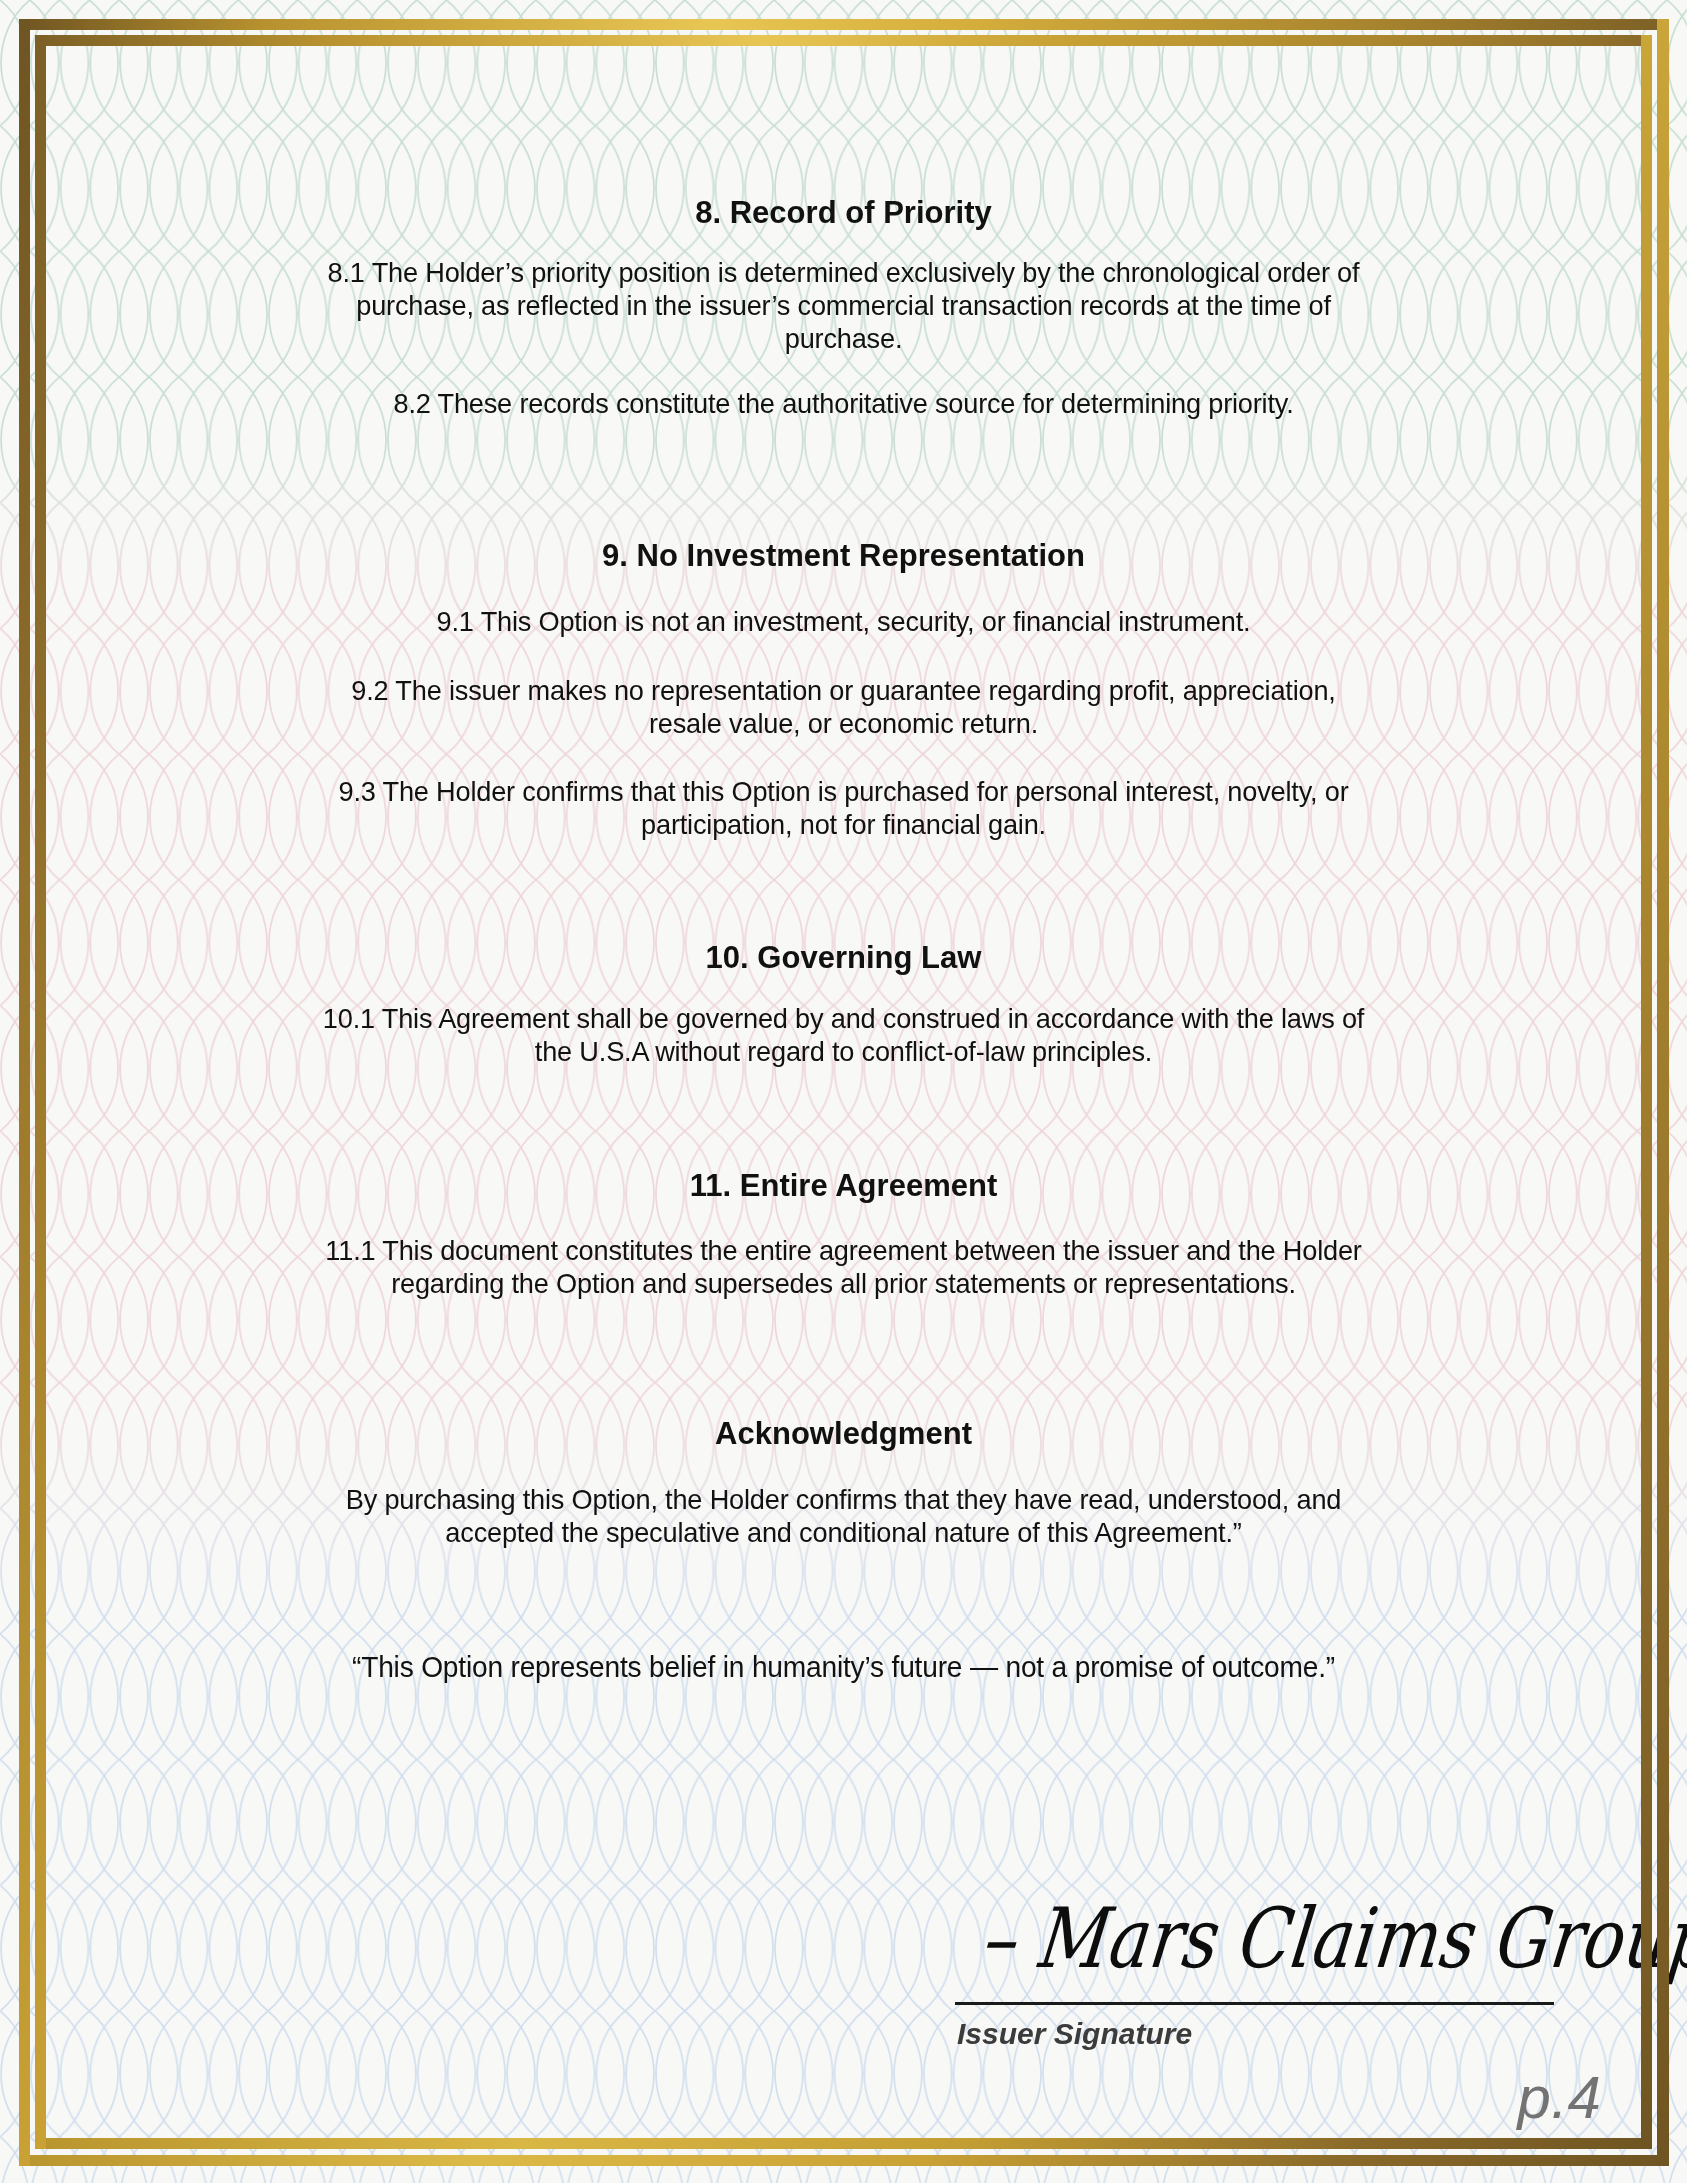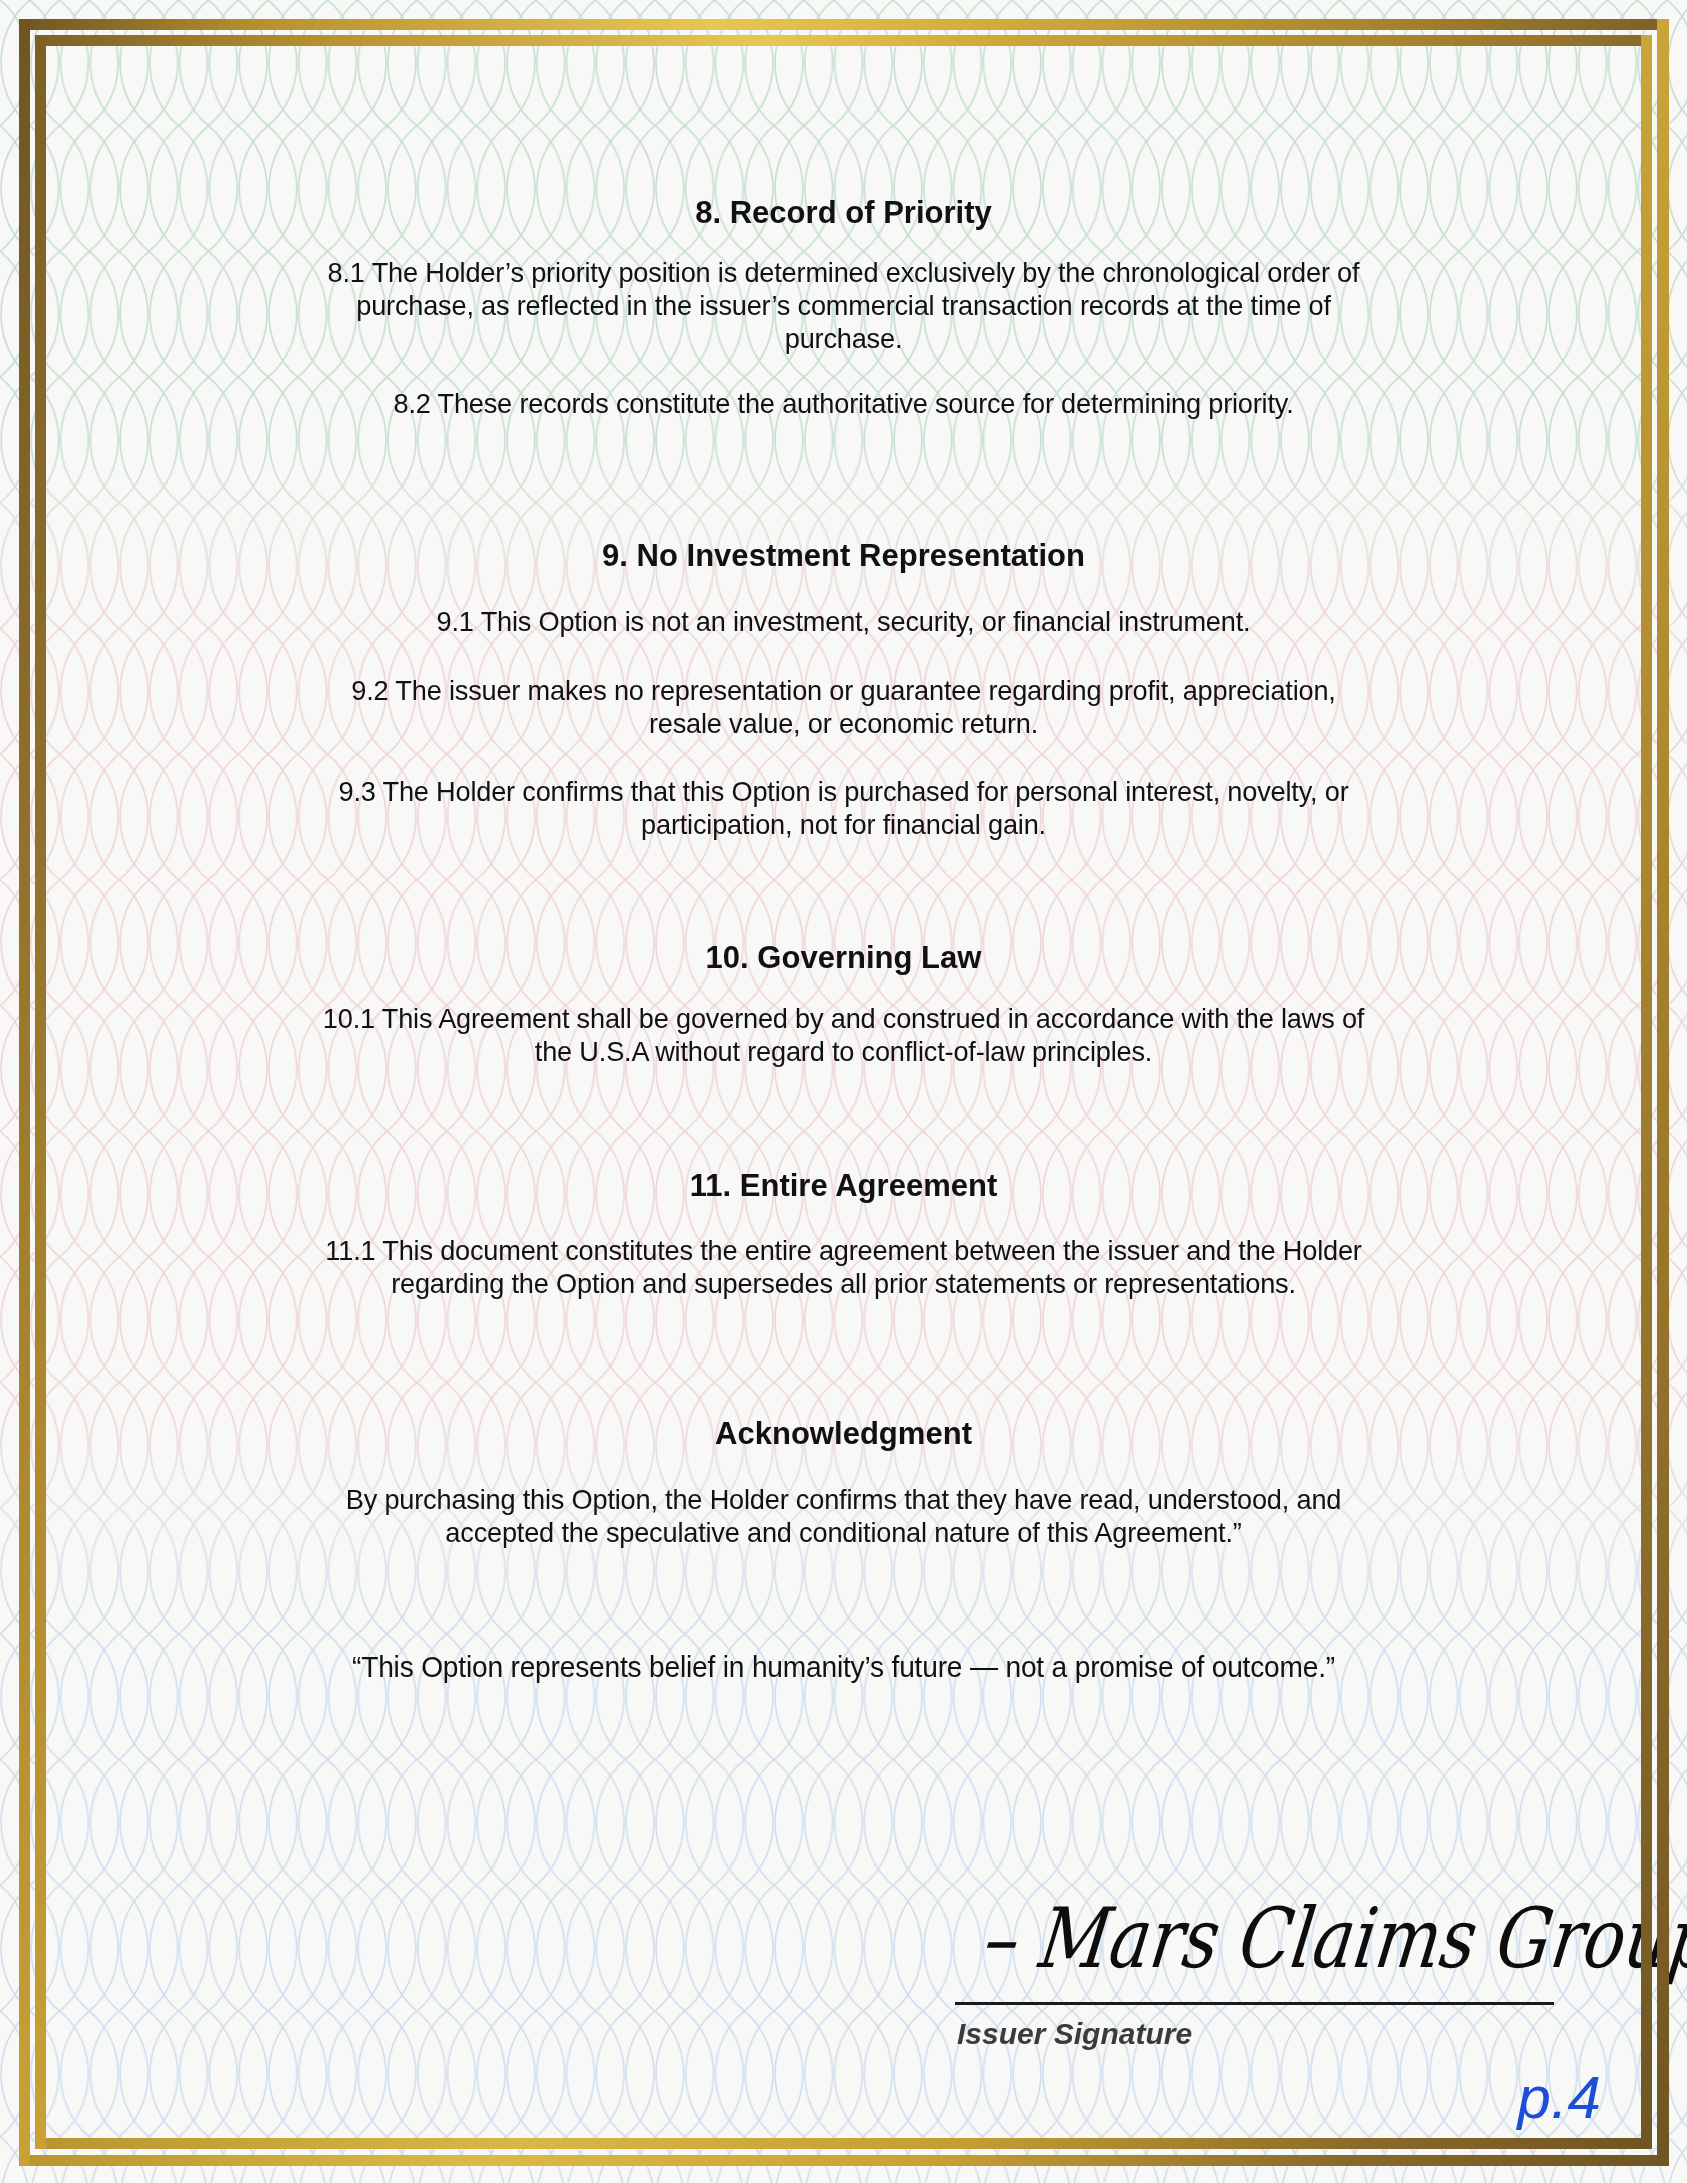--- a/index.html
+++ b/index.html
@@ -80,21 +80,21 @@
     position: absolute; left: 955px; top: 2002px;
     width: 599px; height: 3.3px; background: #1a1a1a; z-index: 1;
   }
   .sig-label {
     position: absolute; left: 957px; top: 2017px;
     font-weight: 700; font-style: italic; font-size: 30px;
     color: #3b3b3b; z-index: 1; text-align: center;
   }
   .page-num {
     position: absolute; right: 86px; top: 2063px;
-    font-style: italic; font-size: 60px; color: #1d4ed8; z-index: 1;
+    font-style: italic; font-size: 60px; color: #737373; z-index: 1;
   }
 </style>
 </head>
 <body>
 
 <svg class="bg-svg" width="1687" height="2183" viewBox="0 0 2550 3300" aria-hidden="true">
   <defs>
     <pattern id="pG" width="90" height="190" patternUnits="userSpaceOnUse">
       <g fill="none" stroke="#c9ded3" stroke-width="2.6">
         <path d="M0,0 C58,47 58,143 0,190"></path>

